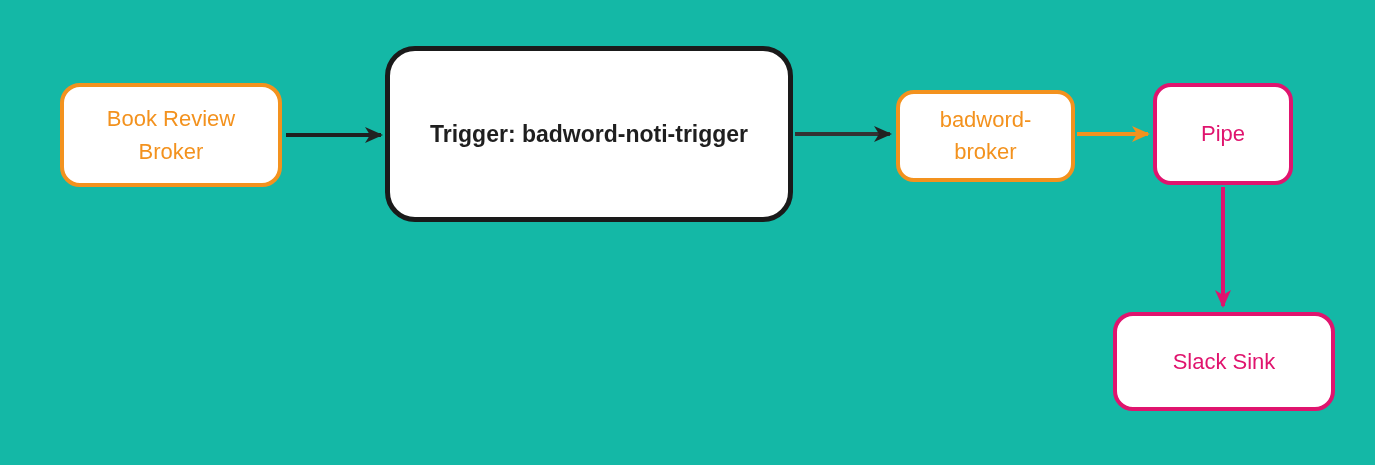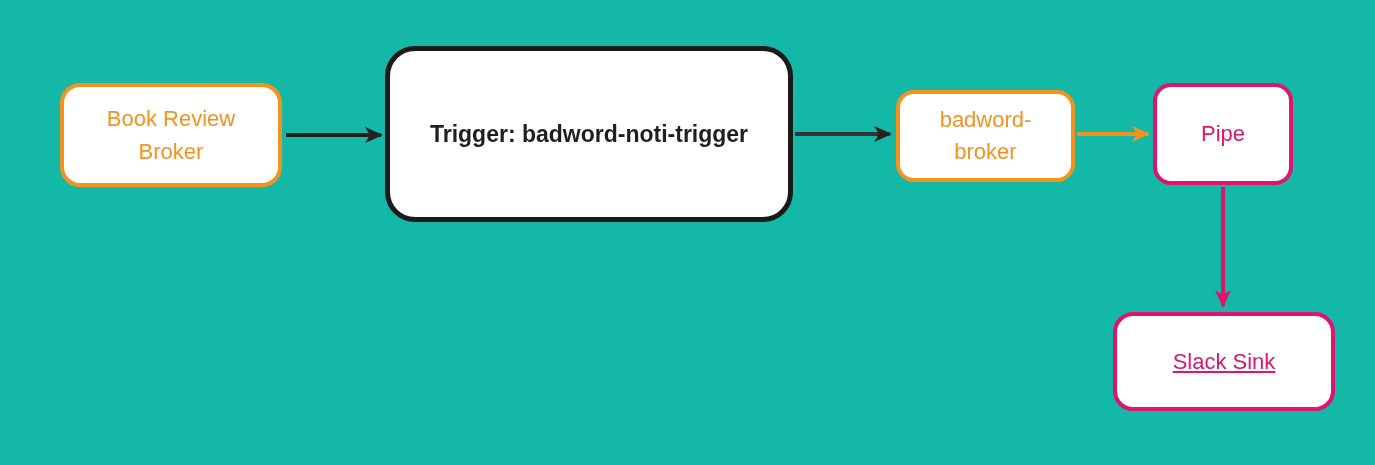--- a/index.html
+++ b/index.html
@@ -82,21 +82,20 @@
     width: 140px; height: 102px;
     border-radius: 18px;
     font-size: 22px;
   }
 
   .node-slack-sink {
     left: 1113px; top: 312px;
     width: 222px; height: 99px;
     border-radius: 20px;
     font-size: 22px;
-    text-decoration: underline;
   }
 
   b { font-weight: 700; }
 </style>
 </head>
 <body>
 
 <div class="canvas">
 
   <svg class="edges-layer" viewBox="0 0 1375 465" xmlns="http://www.w3.org/2000/svg">

